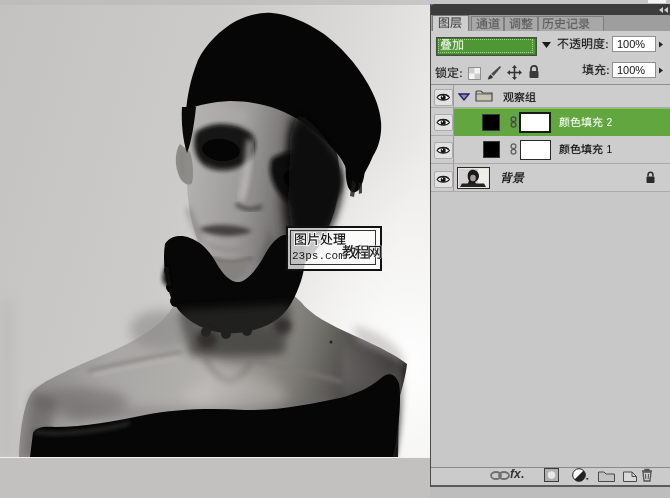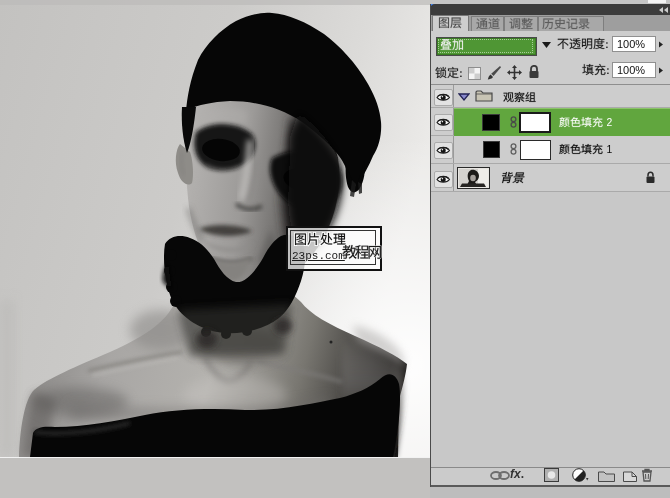--- a/index.html
+++ b/index.html
@@ -139,21 +139,21 @@
 <svg style="position:absolute;left:294px;top:233px;overflow:visible;color:#111" width="53" height="17" fill="#111">
     <use href="#g0" transform="translate(0.0 10.9) scale(0.0130 -0.0130)" fill="none" stroke="#fff" stroke-width="169"></use>
     <use href="#g0" transform="translate(0.0 10.9) scale(0.0130 -0.0130)" stroke="currentColor" stroke-width="14"></use>
     <use href="#g1" transform="translate(13.0 10.9) scale(0.0130 -0.0130)" fill="none" stroke="#fff" stroke-width="169"></use>
     <use href="#g1" transform="translate(13.0 10.9) scale(0.0130 -0.0130)" stroke="currentColor" stroke-width="14"></use>
     <use href="#g2" transform="translate(26.0 10.9) scale(0.0130 -0.0130)" fill="none" stroke="#fff" stroke-width="169"></use>
     <use href="#g2" transform="translate(26.0 10.9) scale(0.0130 -0.0130)" stroke="currentColor" stroke-width="14"></use>
     <use href="#g3" transform="translate(39.0 10.9) scale(0.0130 -0.0130)" fill="none" stroke="#fff" stroke-width="169"></use>
     <use href="#g3" transform="translate(39.0 10.9) scale(0.0130 -0.0130)" stroke="currentColor" stroke-width="14"></use>
   </svg>
-<div class="abs" style="left:292px;top:250px;font-family:'Liberation Mono',monospace;font-size:11px;font-weight:400;color:#1a1a1a;text-decoration:underline;">23ps.com</div>
+<div class="abs" style="left:292px;top:250px;font-family:'Liberation Mono',monospace;font-size:11px;font-weight:400;color:#1a1a1a;">23ps.com</div>
 <svg style="position:absolute;left:342px;top:245px;overflow:visible;color:#1a1a1a" width="38" height="20" fill="#1a1a1a">
     <use href="#g4" transform="translate(0.0 12.6) scale(0.0150 -0.0150)" fill="none" stroke="#fff" stroke-width="67"></use>
     <use href="#g4" transform="translate(0.0 12.6) scale(0.0150 -0.0150)" stroke="currentColor" stroke-width="14"></use>
     <use href="#g5" transform="translate(12.6 12.6) scale(0.0150 -0.0150)" fill="none" stroke="#fff" stroke-width="67"></use>
     <use href="#g5" transform="translate(12.6 12.6) scale(0.0150 -0.0150)" stroke="currentColor" stroke-width="14"></use>
     <use href="#g6" transform="translate(25.2 12.6) scale(0.0150 -0.0150)" fill="none" stroke="#fff" stroke-width="67"></use>
     <use href="#g6" transform="translate(25.2 12.6) scale(0.0150 -0.0150)" stroke="currentColor" stroke-width="14"></use>
   </svg>
 <div class="abs" style="left:0;top:457px;width:430px;height:41px;background:#c2c1bf;border-top:1px solid #f2f2f2"></div>
 <div class="abs" style="left:430px;top:0;width:240px;height:390px;background:#3b82f6">

